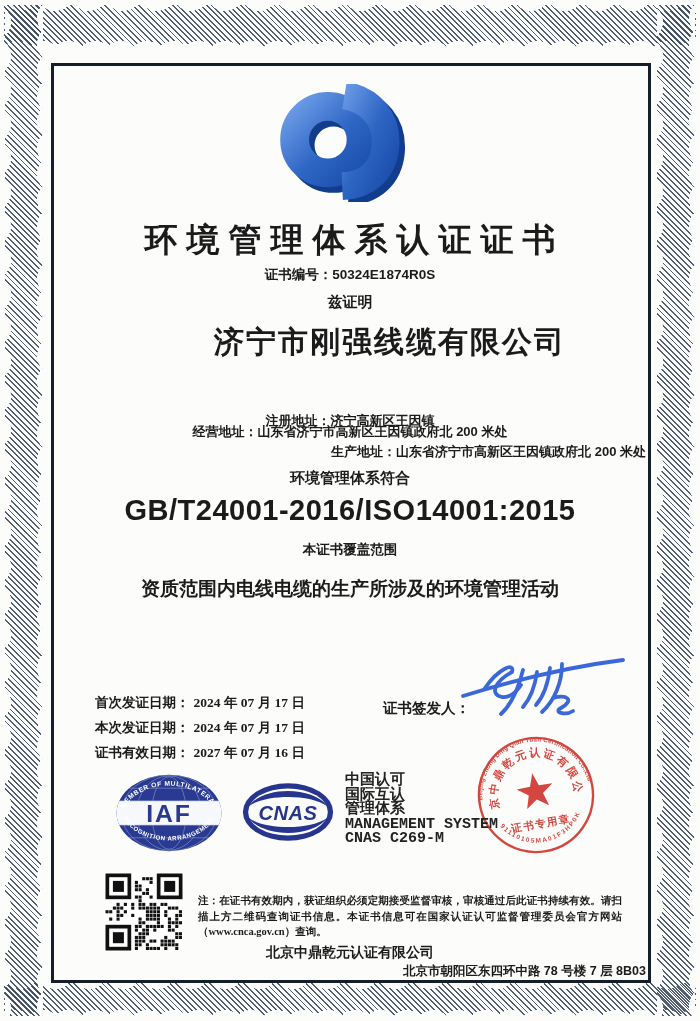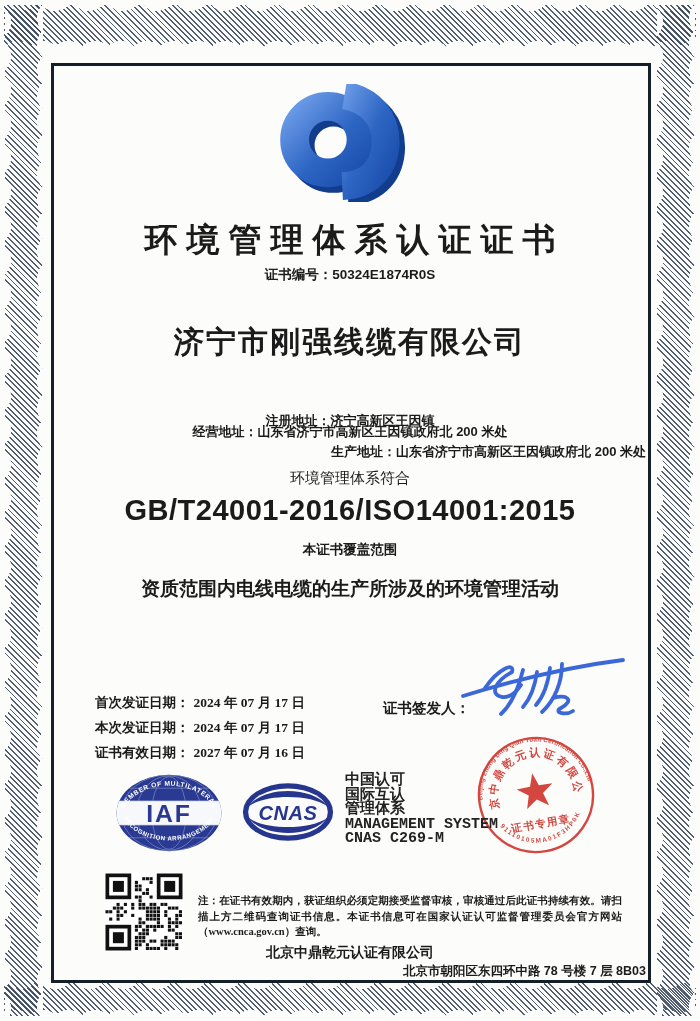--- a/index.html
+++ b/index.html
@@ -26,24 +26,24 @@
     background-size:100% 34px,100% 26px,auto;}
   .bb-left{left:5px;}
   .bb-right{right:5px;}
   .frame{position:absolute;left:51px;top:63px;width:594px;height:914px;border:3px solid #161e2a;}
   
   .abs{position:absolute;}
   .ctr{left:54px;width:592px;text-align:center;}
   .title{top:218px;font-size:33px;font-weight:800;letter-spacing:9px;text-indent:9px;}
   .certno{top:266px;font-size:13.5px;font-weight:700;}
   .attest{top:293px;font-size:15px;font-weight:700;}
-  .company{top:322px;font-size:30px;font-weight:800;letter-spacing:2px;}
+  .company{top:322px;font-size:30px;font-weight:800;letter-spacing:2px;padding-left:40px;}
   .credit{top:380px;font-size:13.5px;font-weight:600;font-family:"Liberation Serif","DejaVu Serif",serif;}
   .addr{font-size:13px;font-weight:700;}
-  .conform{top:469px;font-size:15px;font-weight:400;}
+  .conform{top:469px;font-size:15px;font-weight:700;}
   .stdcode{top:494px;font-size:29px;font-weight:800;letter-spacing:.5px;}
   .scopelab{top:541px;font-size:13.5px;font-weight:700;}
   .scope{top:576px;font-size:19px;font-weight:800;}
   .dates{left:95px;top:690px;font-family:"Liberation Serif","DejaVu Serif",serif;
     font-size:13.5px;font-weight:700;line-height:25px;}
   .dates .row{display:flex;gap:4px;white-space:nowrap;}
   .signer{left:383px;top:699px;font-size:14.5px;font-weight:700;}
   .caption{left:345px;top:774px;font-size:15px;font-weight:700;line-height:14.6px;color:#222;font-family:Liberation Mono, monospace;}
   .note{left:198px;top:893px;width:424px;font-family:"Liberation Serif","DejaVu Serif",serif;
     font-size:10.5px;font-weight:700;line-height:15.5px;text-align:justify;}
@@ -76,20 +76,21 @@
     <g stroke="url(#lgB)" fill="none">
       <circle cx="45" cy="50" r="30" stroke-width="26"></circle>
       <path d="M 60 10 C 84 14 99 32 97 56 C 95 78 80 91 58 92" stroke-width="25"></path>
     </g>
   </svg>
 
   <div class="abs ctr title">环境管理体系认证证书</div>
   <div class="abs ctr certno">
     <span>证书编号：</span><span>50324E1874R0S</span>
   </div>
+  <div class="abs ctr attest">兹证明</div>
 
   <div class="abs ctr company">济宁市刚强线缆有限公司</div>
   <div class="abs ctr addr" style="top:412px;">
     <span>注册地址：</span><span>济宁高新区王因镇</span>
   </div>
   <div class="abs ctr addr" style="top:423px;">
     <span>经营地址：</span><span>山东省济宁市高新区王因镇政府北 200 米处</span>
   </div>
   <div class="abs ctr addr" style="top:443px;text-align:right;">
     <span>生产地址：</span><span>山东省济宁市高新区王因镇政府北 200 米处</span>

